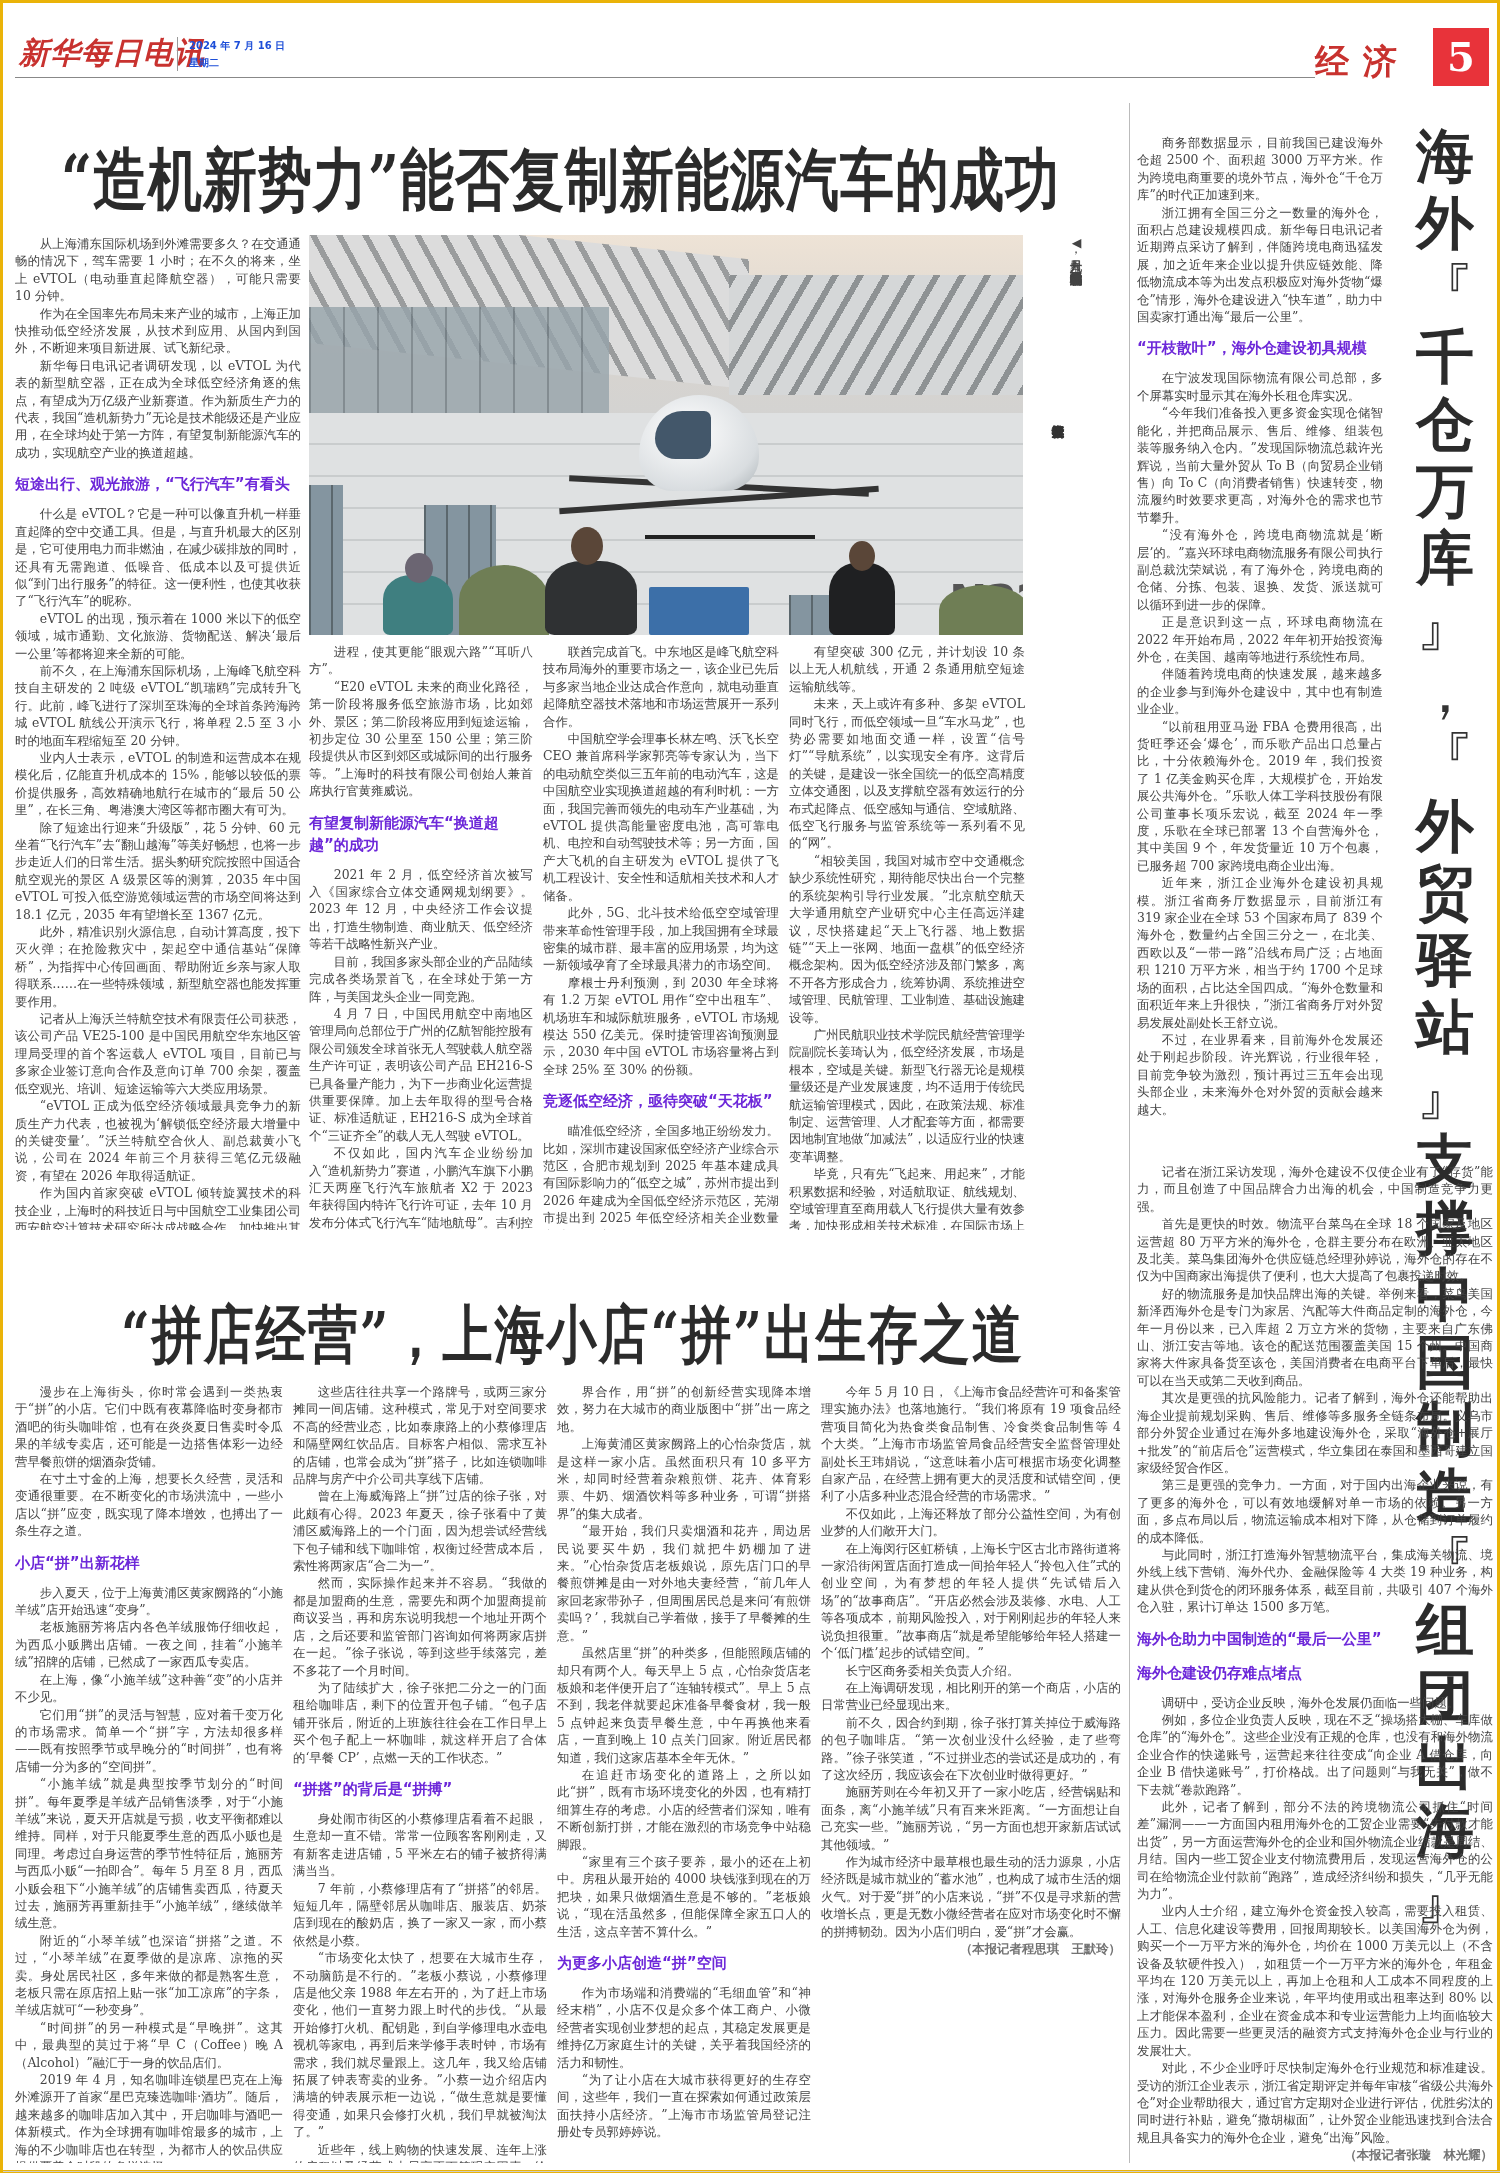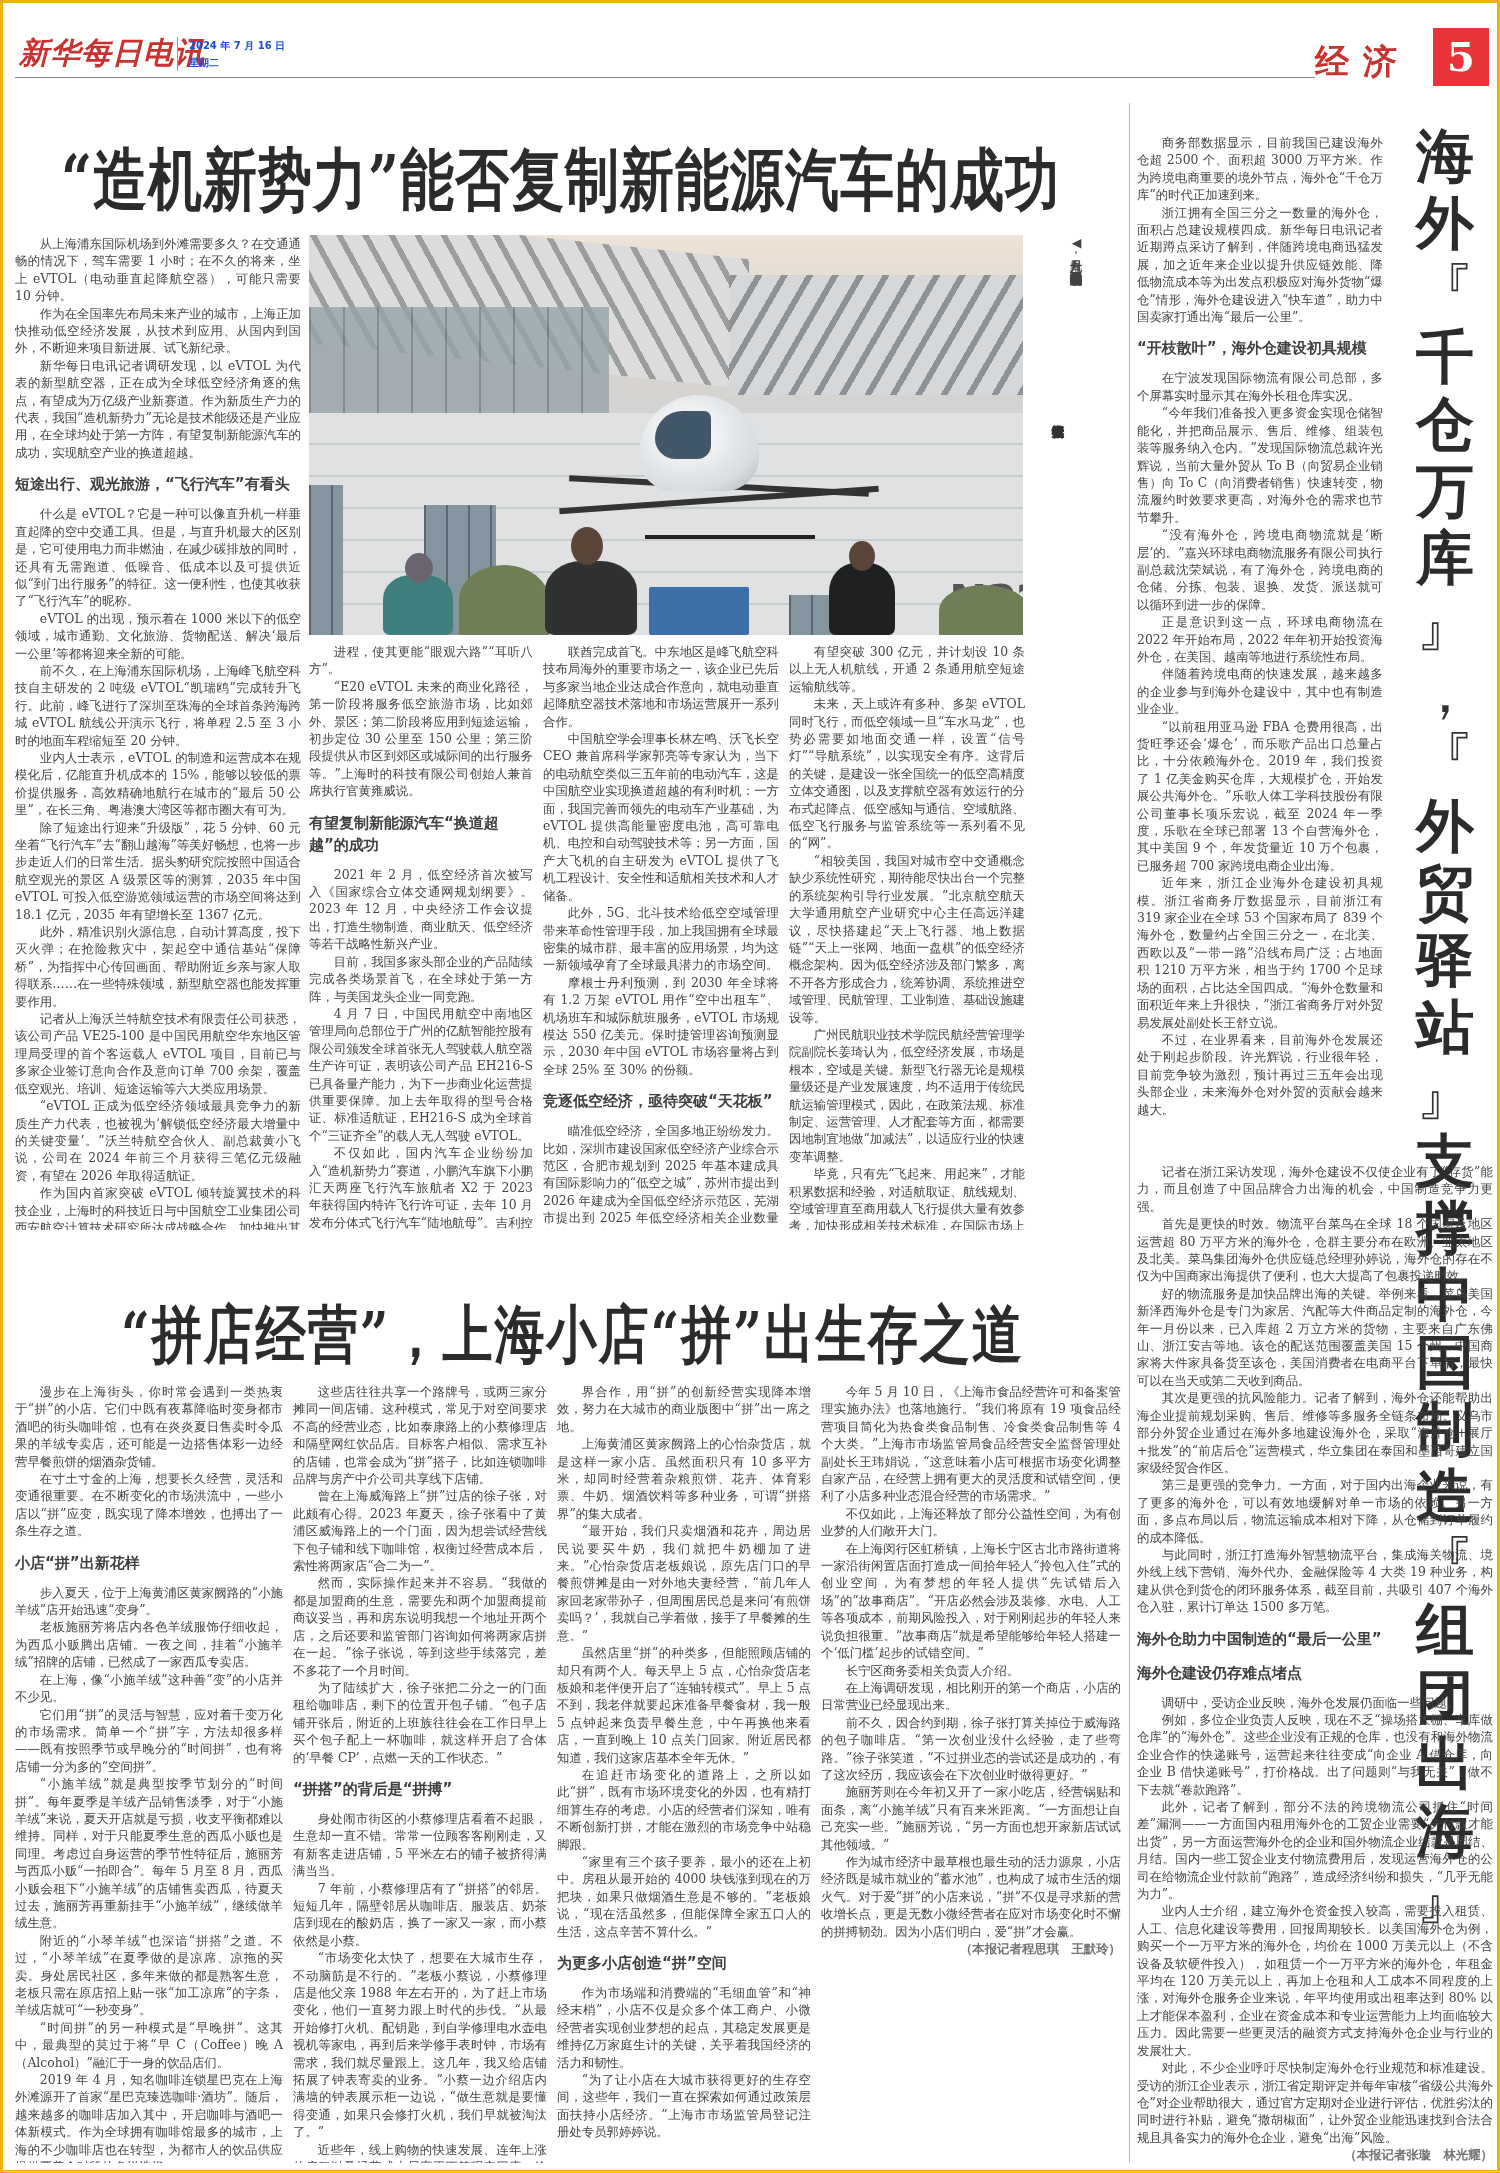--- a/index.html
+++ b/index.html
@@ -17,21 +17,21 @@
   .mast-pagenum { position: absolute; left: 1418px; top: 3px; width: 56px; height: 58px; background: #e8333a; color: #fff; font-family: "DejaVu Serif", serif; font-weight: bold; font-size: 40px; text-align: center; line-height: 58px; }
 
   
   .headline { position: absolute; font-family: "DejaVu Serif", serif; font-weight: bold; color: #2b2b2b; white-space: nowrap; transform: scaleY(1.25); transform-origin: left top; }
   .hl1 { left: 58px; top: 132px; font-size: 54px; letter-spacing: 1px; }
   .hl2 { left: 118px; top: 1290px; font-size: 50px; letter-spacing: 2px; }
 
   
   .col { position: absolute; font-size: 12.4px; line-height: 17.4px; text-align: justify; color: #444; overflow: hidden; }
   .col p { text-indent: 2em; }
-  .subhead { font-family: "DejaVu Sans", sans-serif; font-weight: bold; font-size: 15px; color: #404040; margin: 12px 0 10px; text-indent: 0 !important; line-height: 22px; }
+  .subhead { font-family: "DejaVu Sans", sans-serif; font-weight: bold; font-size: 15px; color: #6d28d9; margin: 12px 0 10px; text-indent: 0 !important; line-height: 22px; }
   .subhead.center { text-align: left; }
   .byline { text-align: right; font-family: "DejaVu Sans", sans-serif; font-weight: bold; color: #737373; text-indent: 0 !important; }
 
   
   .photo { position: absolute; left: 306px; top: 232px; width: 714px; height: 400px; overflow: hidden; background: linear-gradient(180deg, #eee3d6 0%, #d8d4cf 30%, #cfd2d4 60%, #b7bcbf 100%); }
   .photo .roof { position: absolute; left: -20px; top: 0; width: 460px; height: 130px; background: repeating-linear-gradient(60deg, #9a9c9d 0 6px, #dcdcdc 6px 24px); transform: skewY(6deg); }
   .photo .roof2 { position: absolute; left: 420px; top: 40px; width: 320px; height: 120px; background: repeating-linear-gradient(-60deg, #8e9294 0 6px, #d5d7d8 6px 22px); }
   .photo .glass { position: absolute; left: 0; top: 72px; width: 300px; height: 110px; background: repeating-linear-gradient(90deg, #6f7b82 0 2px, #97a4ab 2px 34px), #8a979e; opacity: .8; }
   .photo .wall { position: absolute; left: 0; top: 178px; width: 714px; height: 222px; background: repeating-linear-gradient(180deg, #dfe1e2 0 30px, #c9cccd 30px 32px); }
   .photo .win { position: absolute; background: repeating-linear-gradient(90deg, #5b676d 0 2px, #8495a0 2px 22px); }

